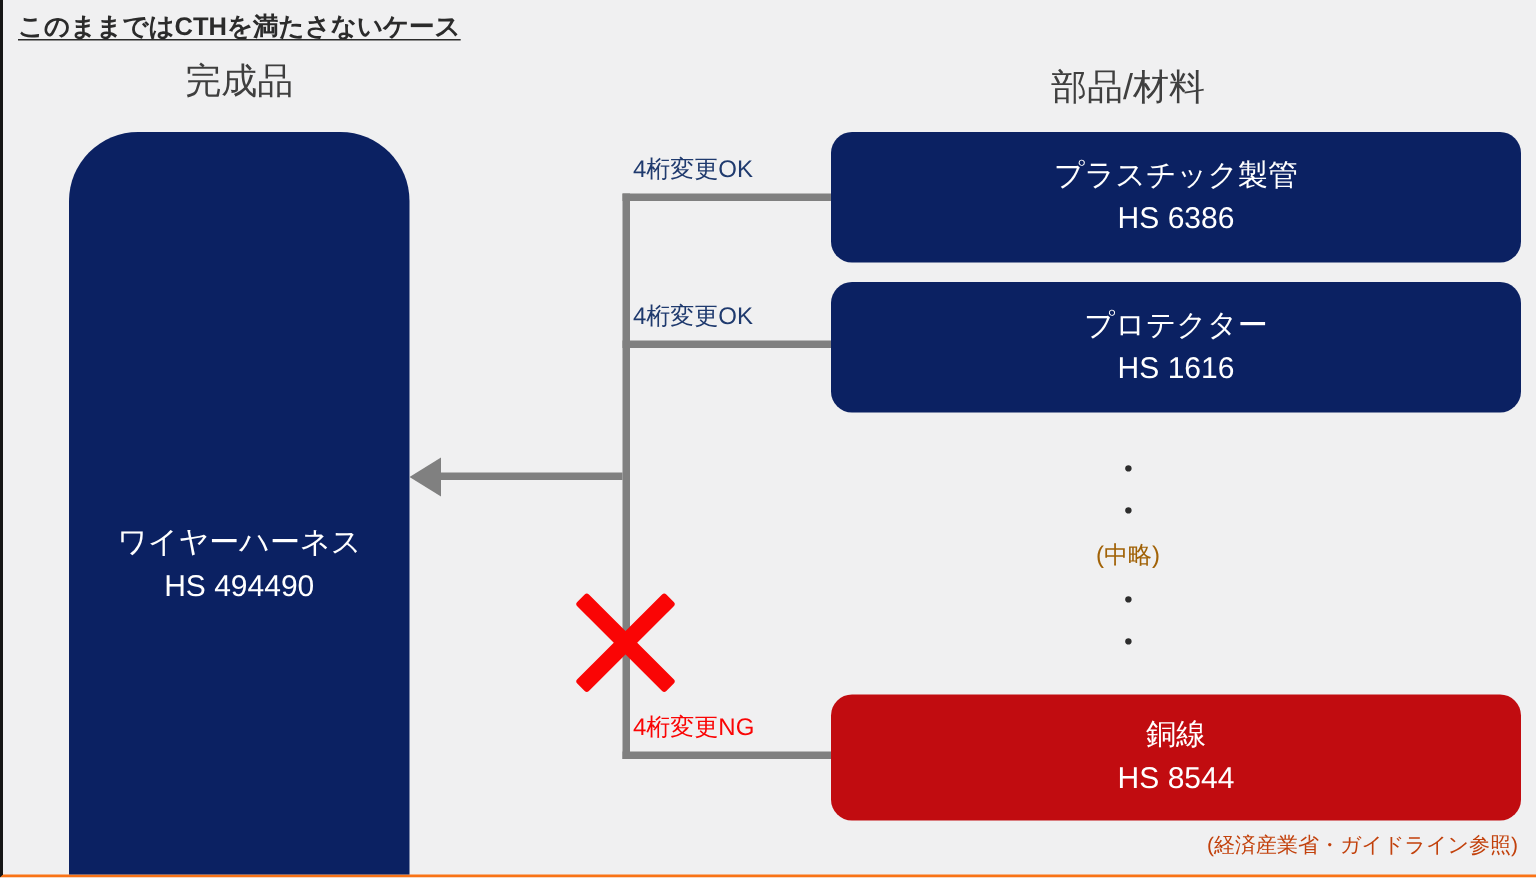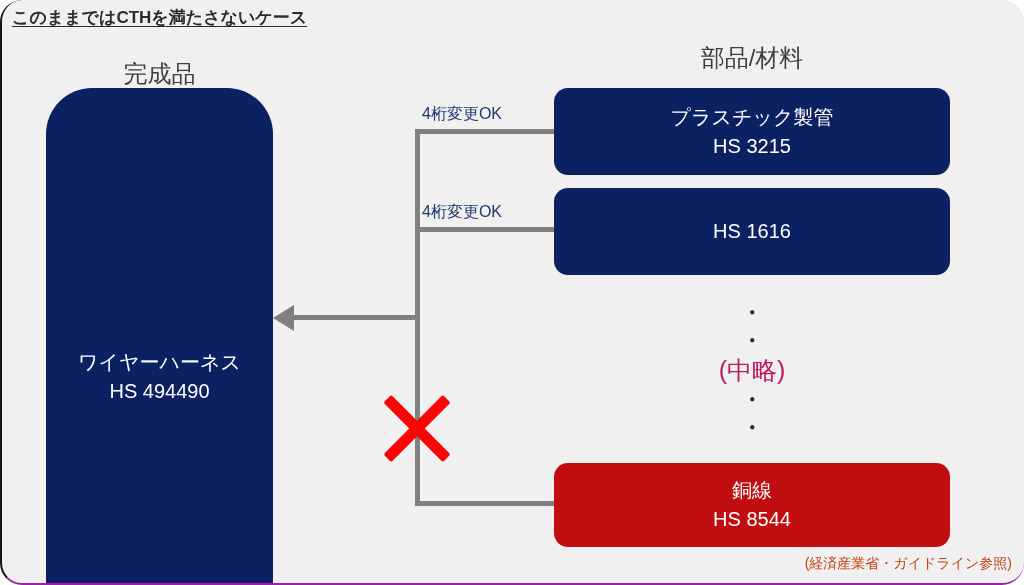--- a/index.html
+++ b/index.html
@@ -1,40 +1,40 @@
 <!DOCTYPE html>
 <html style="--background: #f0f0f1; --navy: #0b2162; --box-red: #c10c10; --line-gray: #808080; --label-navy: #1f3a6e; --label-red: #fa0505; --x-red: #fa0505;"><head>
 <meta charset="utf-8">
 <style>
   html,body { margin:0; padding:0; background:#fff; }
   .canvas {
     position:relative; width:1024px; height:585px;
     background:var(--background,#f0f0f1);
     font-family:"Liberation Sans","DejaVu Sans",sans-serif;
     overflow:hidden; box-sizing:border-box;
-    border-left:2px solid #161616; border-bottom:2px solid #a21caf;border-radius:22px;
+    border-left:2px solid #161616; border-bottom:2px solid #f97316;
   }
   .title {
     position:absolute; left:10px; top:6px;
     font-size:17px; font-weight:700; color:#2b2b2b;
     text-decoration:underline; text-underline-offset:3px;
   }
   .col-heading { position:absolute; font-size:24px; color:#3f3f3f; text-align:center; }
-  .heading-left  { left:44px;  width:227px; top:38px;margin-top:20px; }
+  .heading-left  { left:44px;  width:227px; top:38px; }
   .heading-right { left:552px; width:396px; top:42px; }
 
   .box {
     position:absolute; color:#ffffff;
     display:flex; flex-direction:column; align-items:center; justify-content:center;
     text-align:center; font-size:20px; line-height:29px;
   }
   .navy   { background:var(--navy,#0b2162); }
   .red-bg { background:var(--box-red,#c10c10); }
   .finished { left:44px; top:88px; width:227px; height:577px; border-radius:46px; }
-  .part  { left:552px; width:396px; height:87px; border-radius:14px; }
+  .part  { left:552px; width:460px; height:87px; border-radius:14px; }
   .part1 { top:88px; }
   .part2 { top:188px; }
   .part3 { top:463px; height:84px; }
 
   .line { position:absolute; background:var(--line-gray,#808080); }
   .trunk { left:413px; top:129px; width:5px; height:377px; }
   .branch { left:413px; width:139px; height:5px; }
   .b1 { top:129px; } .b2 { top:227px; } .b3 { top:501px; }
   .shaft { left:290px; top:315px; width:123px; height:5px; }
   .arrowhead {
@@ -54,62 +54,64 @@
     background:var(--x-red,#fa0505); border-radius:2px;
   }
   .bar-a { transform:rotate(45deg); }
   .bar-b { transform:rotate(-45deg); }
 
   .ellipsis {
     position:absolute; left:552px; top:299px; width:396px;
     display:flex; flex-direction:column; align-items:center; color:#2d2d2d;
   }
   .ellipsis .dot  { font-size:22px; line-height:28px; font-weight:700; }
-  .ellipsis .omit { font-size:25px; line-height:31px; color:#be185d; }
+  .ellipsis .omit { font-size:16px; line-height:31px; color:#a16207; }
 
   .caption { position:absolute; right:12px; top:555px; font-size:14px; color:#c2410c; }
 </style>
 </head>
 <body>
 
 <div class="canvas">
 
   <div class="title">このままではCTHを満たさないケース</div>
 
   <div class="col-heading heading-left">完成品</div>
   <div class="col-heading heading-right">部品/材料</div>
 
   <div class="box navy finished">
     <div>ワイヤーハーネス</div>
     <div>HS 494490</div>
   </div>
 
   <div class="box navy part part1">
     <div>プラスチック製管</div>
-    <div>HS 3215</div>
+    <div>HS 6386</div>
   </div>
 
   <div class="box navy part part2">
+    <div>プロテクター</div>
     <div>HS 1616</div>
   </div>
 
   <div class="box red-bg part part3">
     <div>銅線</div>
     <div>HS 8544</div>
   </div>
 
   <div class="line trunk"></div>
   <div class="line branch b1"></div>
   <div class="line branch b2"></div>
   <div class="line branch b3"></div>
   <div class="line shaft"></div>
   <div class="arrowhead"></div>
 
   <div class="change-label ok l1">4桁変更OK</div>
   <div class="change-label ok l2">4桁変更OK</div>
+  <div class="change-label ng l3">4桁変更NG</div>
 
   <div class="cross">
     <div class="bar bar-a"></div>
     <div class="bar bar-b"></div>
   </div>
 
   <div class="ellipsis">
     <div class="dot">・</div>
     <div class="dot">・</div>
     <div class="omit">(中略)</div>

